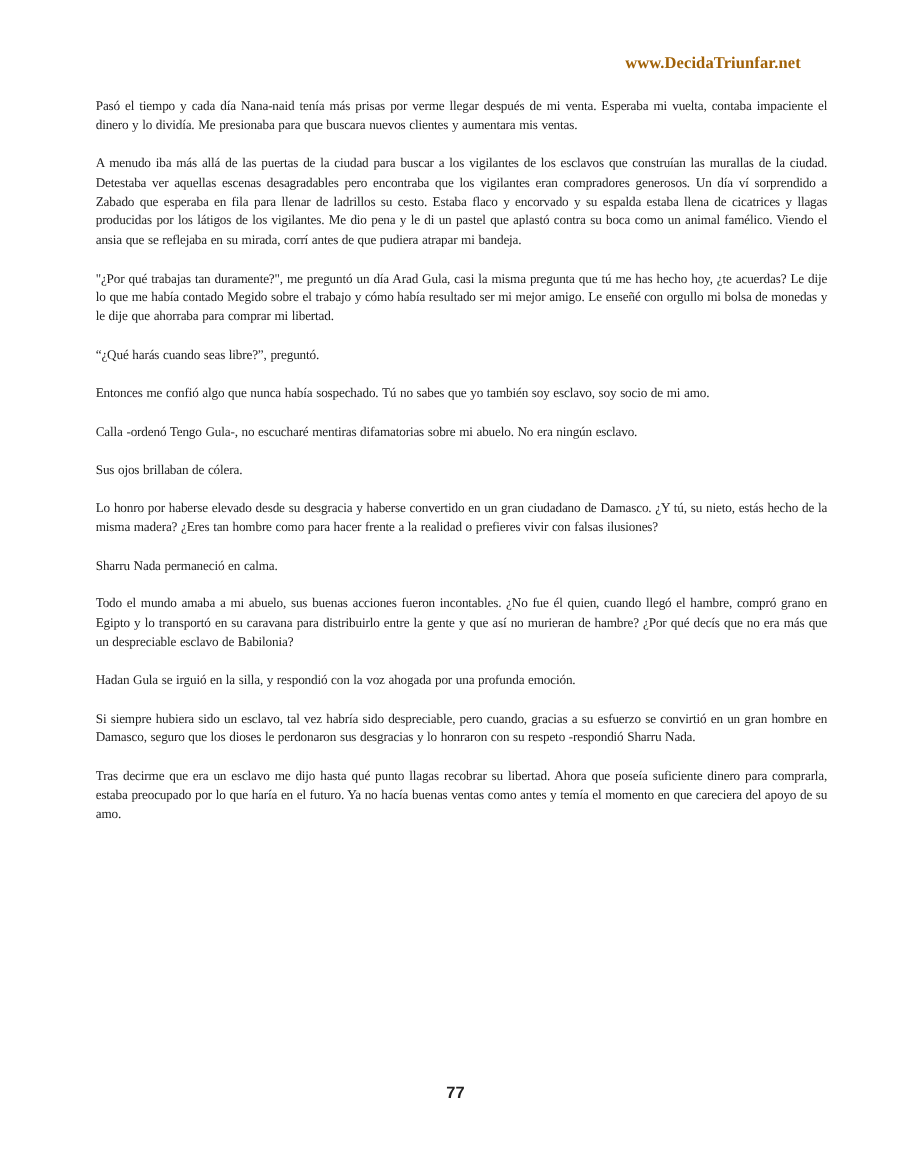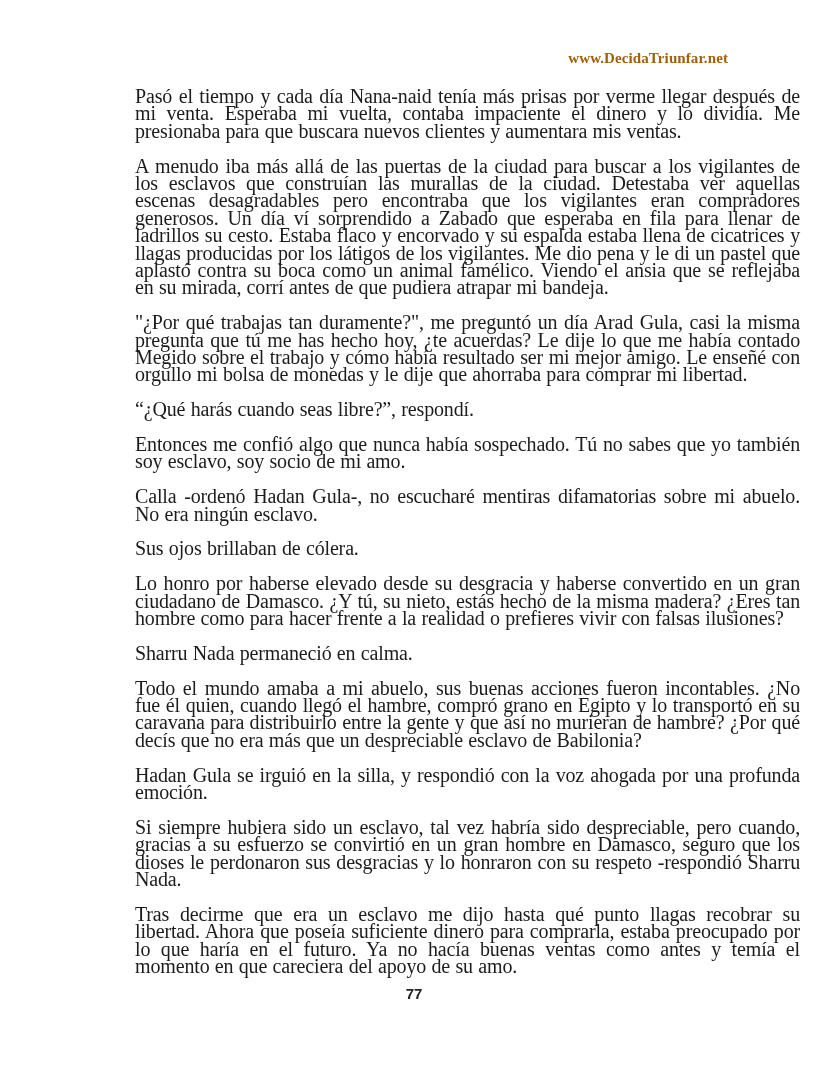--- a/index.html
+++ b/index.html
@@ -29,24 +29,23 @@
     font-size: 15px;
     color: #a16207;
     letter-spacing: 0.1px;
   }
   .body-text {
     position: absolute;
     left: 87px;
     top: 88px;
     width: 665px;
     font-family: "Liberation Serif", serif;
-    font-size: 20px;
+    font-size: 12px;
     line-height: 17.4px;
     color: #1c1c1c;
-    margin-left: 48px;
   }
   .body-text p {
     margin: 0 0 17.4px 0;
     text-align: justify;
     letter-spacing: -0.15px;
     word-spacing: 0.5px;
   }
   .body-text p.last {
     margin-bottom: 0;
     text-align: justify;
@@ -67,23 +66,23 @@
 </head>
 <body>
 
 <div class="page">
   <div class="site-header">www.DecidaTriunfar.net</div>
 
   <div class="body-text">
     <p>Pasó el tiempo y cada día Nana-naid tenía más prisas por verme llegar después de mi venta. Esperaba mi vuelta, contaba impaciente el dinero y lo dividía. Me presionaba para que buscara nuevos clientes y aumentara mis ventas.</p>
     <p>A menudo iba más allá de las puertas de la ciudad para buscar a los vigilantes de los esclavos que construían las murallas de la ciudad. Detestaba ver aquellas escenas desagradables pero encontraba que los vigilantes eran compradores generosos. Un día ví sorprendido a Zabado que esperaba en fila para llenar de ladrillos su cesto. Estaba flaco y encorvado y su espalda estaba llena de cicatrices y llagas producidas por los látigos de los vigilantes. Me dio pena y le di un pastel que aplastó contra su boca como un animal famélico. Viendo el ansia que se reflejaba en su mirada, corrí antes de que pudiera atrapar mi bandeja.</p>
     <p>"¿Por qué trabajas tan duramente?", me preguntó un día Arad Gula, casi la misma pregunta que tú me has hecho hoy, ¿te acuerdas? Le dije lo que me había contado Megido sobre el trabajo y cómo había resultado ser mi mejor amigo. Le enseñé con orgullo mi bolsa de monedas y le dije que ahorraba para comprar mi libertad.</p>
-    <p>“¿Qué harás cuando seas libre?”, respondí.</p>
+    <p>“¿Qué harás cuando seas libre?”, preguntó.</p>
     <p>Entonces me confió algo que nunca había sospechado. Tú no sabes que yo también soy esclavo, soy socio de mi amo.</p>
-    <p>Calla -ordenó Hadan Gula-, no escucharé mentiras difamatorias sobre mi abuelo. No era ningún esclavo.</p>
+    <p>Calla -ordenó Tengo Gula-, no escucharé mentiras difamatorias sobre mi abuelo. No era ningún esclavo.</p>
     <p>Sus ojos brillaban de cólera.</p>
     <p>Lo honro por haberse elevado desde su desgracia y haberse convertido en un gran ciudadano de Damasco. ¿Y tú, su nieto, estás hecho de la misma madera? ¿Eres tan hombre como para hacer frente a la realidad o prefieres vivir con falsas ilusiones?</p>
     <p>Sharru Nada permaneció en calma.</p>
     <p>Todo el mundo amaba a mi abuelo, sus buenas acciones fueron incontables. ¿No fue él quien, cuando llegó el hambre, compró grano en Egipto y lo transportó en su caravana para distribuirlo entre la gente y que así no murieran de hambre? ¿Por qué decís que no era más que un despreciable esclavo de Babilonia?</p>
     <p>Hadan Gula se irguió en la silla, y respondió con la voz ahogada por una profunda emoción.</p>
     <p>Si siempre hubiera sido un esclavo, tal vez habría sido despreciable, pero cuando, gracias a su esfuerzo se convirtió en un gran hombre en Damasco, seguro que los dioses le perdonaron sus desgracias y lo honraron con su respeto -respondió Sharru Nada.</p>
     <p>Tras decirme que era un esclavo me dijo hasta qué punto llagas recobrar su libertad. Ahora que poseía suficiente dinero para comprarla, estaba preocupado por lo que haría en el futuro. Ya no hacía buenas ventas como antes y temía el momento en que careciera del apoyo de su amo.</p>
   </div>
 
   <div class="page-number">77</div>

